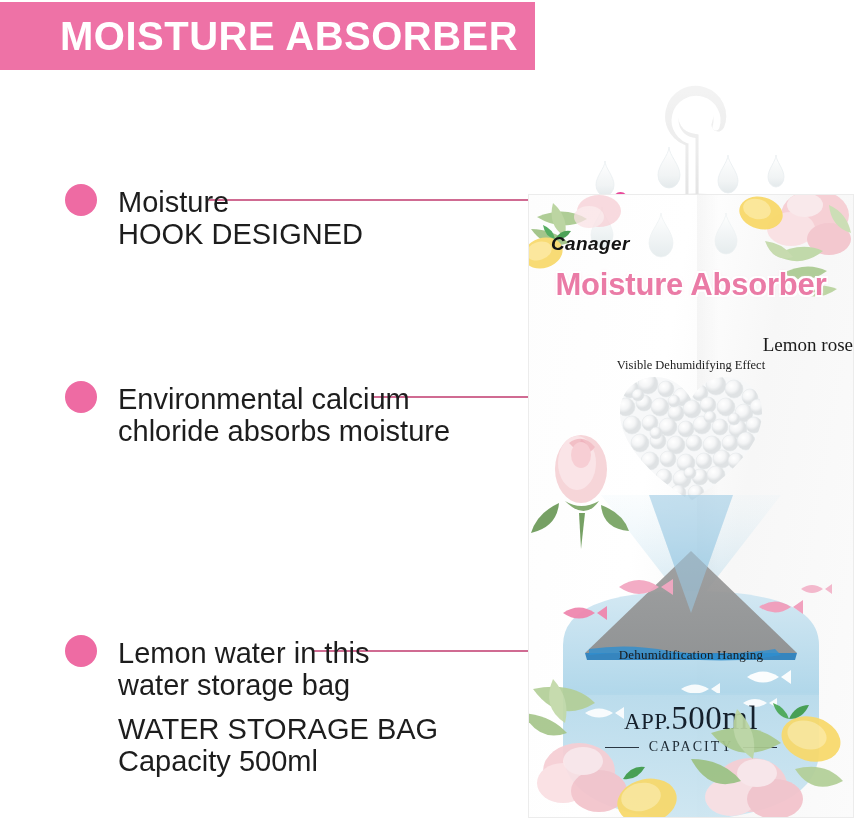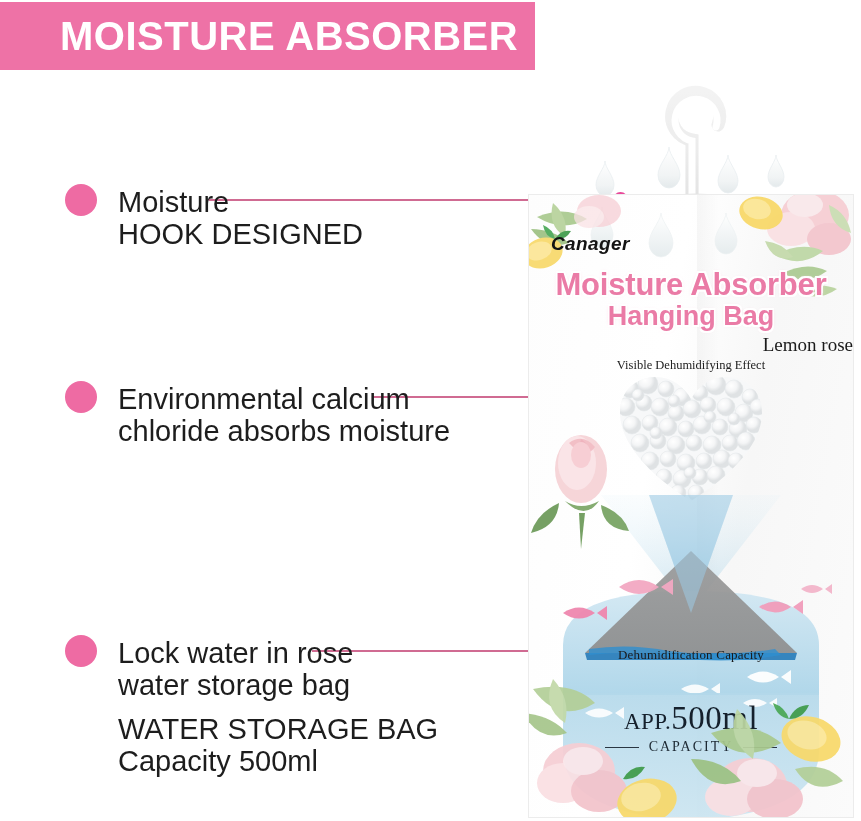--- a/index.html
+++ b/index.html
@@ -149,21 +149,21 @@
     <div class="dot" style="left:65px;top:381px;"></div>
     <div class="callout-text" style="left:118px;top:383px;">
       <span class="ln">Environmental calcium</span>
       <span class="ln">chloride absorbs moisture</span>
     </div>
   </div>
 
   <div class="callout">
     <div class="dot" style="left:65px;top:635px;"></div>
     <div class="callout-text" style="left:118px;top:637px;">
-      <span class="ln">Lock water in rose</span>
+      <span class="ln">Lemon water in this</span>
       <span class="ln">water storage bag</span>
       <span class="ln gap">WATER STORAGE BAG</span>
       <span class="ln">Capacity 500ml</span>
     </div>
   </div>
 
   <div class="hook-zone">
     <svg class="hook-svg" width="270" height="128" viewBox="0 0 270 128">
       <defs>
         <linearGradient id="plast" x1="0" y1="0" x2="0" y2="1">
@@ -241,21 +241,20 @@
       </g>
 
       <g opacity=".95">
         <ellipse cx="232" cy="18" rx="22" ry="16" fill="#f8d96a" transform="rotate(14 232 18)"></ellipse>
         <ellipse cx="228" cy="14" rx="14" ry="10" fill="#fce695" transform="rotate(14 228 14)"></ellipse>
       </g>
     </svg>
 
     <div class="brand">Canager</div>
     <div class="title-main">Moisture Absorber</div>
-    <div class="title-sub">Hanging Bag</div>
     <div class="scent">Lemon rose</div>
     <div class="scent-sub">Visible Dehumidifying Effect</div>
 
     <div class="heart-wrap">
       <svg width="150" height="135" viewBox="0 0 150 135">
         <defs>
           <clipPath id="heartclip">
             <path d="M75 128 C 18 92 4 60 4 40 C 4 16 22 4 40 4 C 56 4 68 14 75 26 C 82 14 94 4 110 4 C 128 4 146 16 146 40 C 146 60 132 92 75 128 Z"></path>
           </clipPath>
           <radialGradient id="bead" cx="35%" cy="32%">
@@ -389,21 +388,21 @@
       </defs>
       <path d="M34 0 L290 0 L290 58 Q290 120 162 128 Q34 120 34 58 Z" fill="url(#waterG2)" opacity=".9"></path>
       <g fill="#ffffff" opacity=".9">
         <path d="M56 20 q14 -9 28 0 q-14 9 -28 0 z"></path>
         <path d="M86 20 l9 -6 l0 12 z"></path>
         <path d="M214 10 q12 -8 24 0 q-12 8 -24 0 z"></path>
         <path d="M240 10 l8 -5 l0 10 z"></path>
       </g>
     </svg>
 
-    <div class="dehum-label">Dehumidification Capacity</div>
+    <div class="dehum-label">Dehumidification Hanging</div>
 
     <div class="capacity">
       <div class="cap-main"><span class="app">APP.</span><span>500ml</span></div>
       <div class="cap-sub-row">
         <span class="cap-rule"></span>
         <span class="cap-sub">CAPACITY</span>
         <span class="cap-rule"></span>
       </div>
     </div>
 

